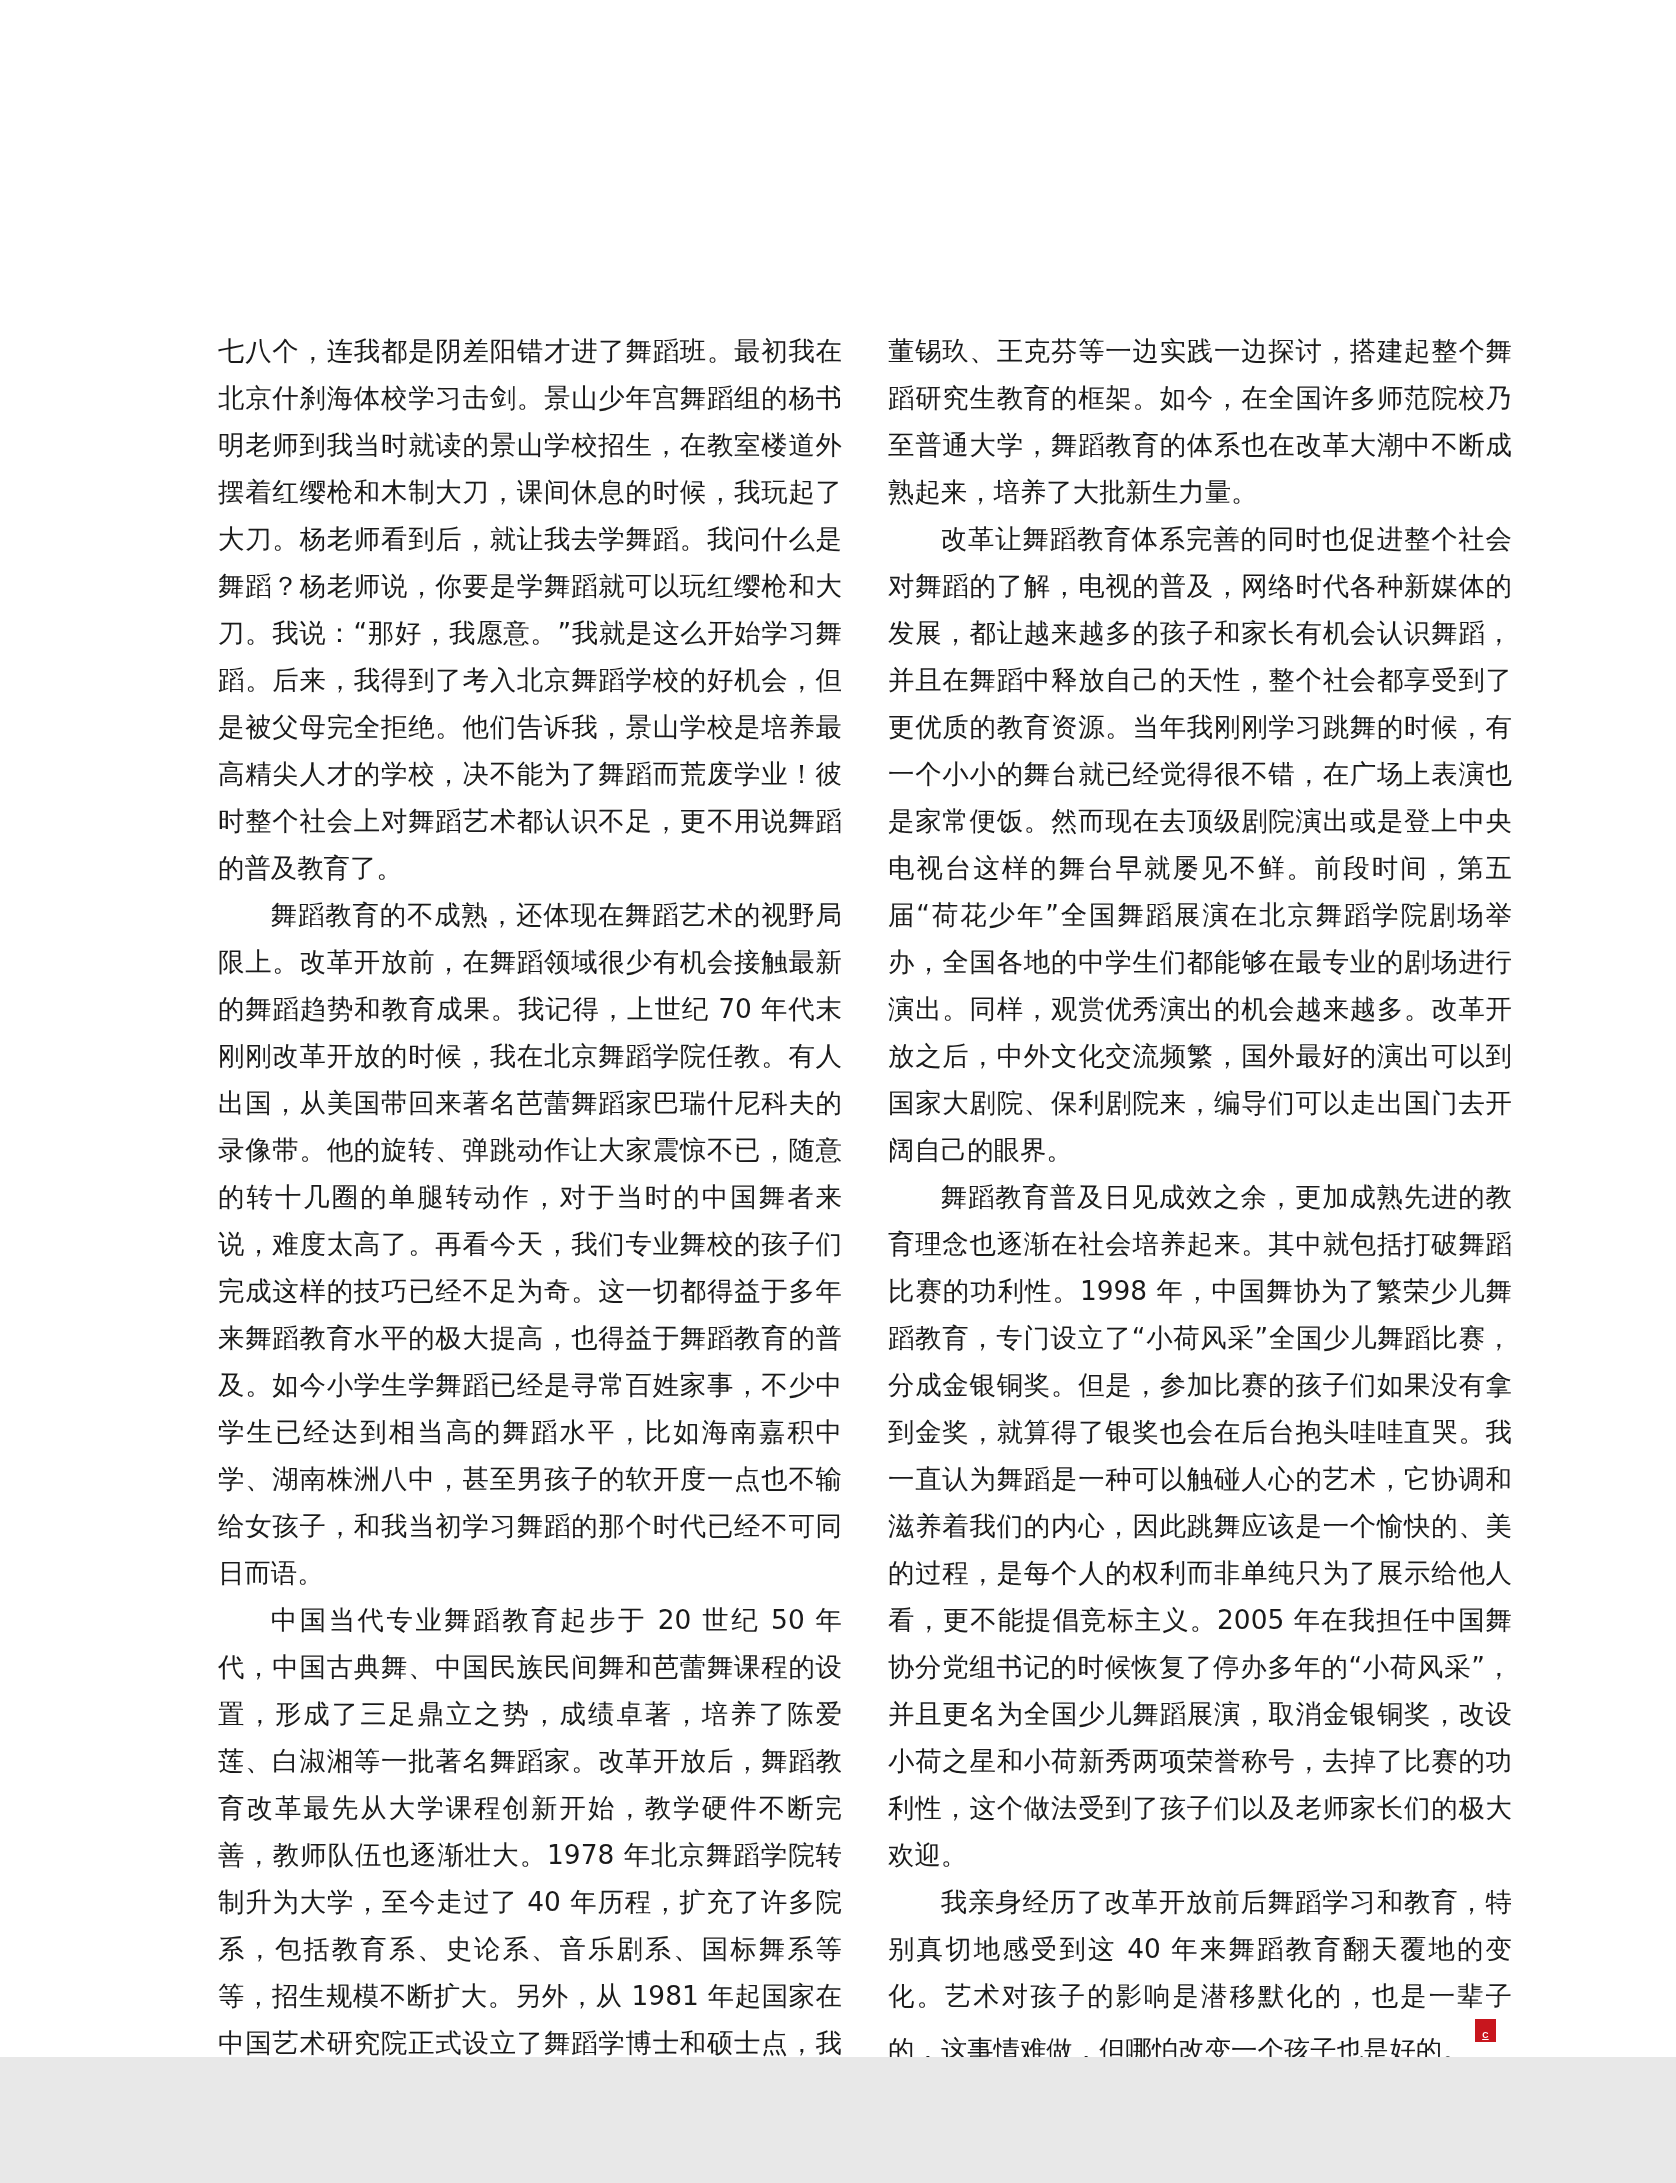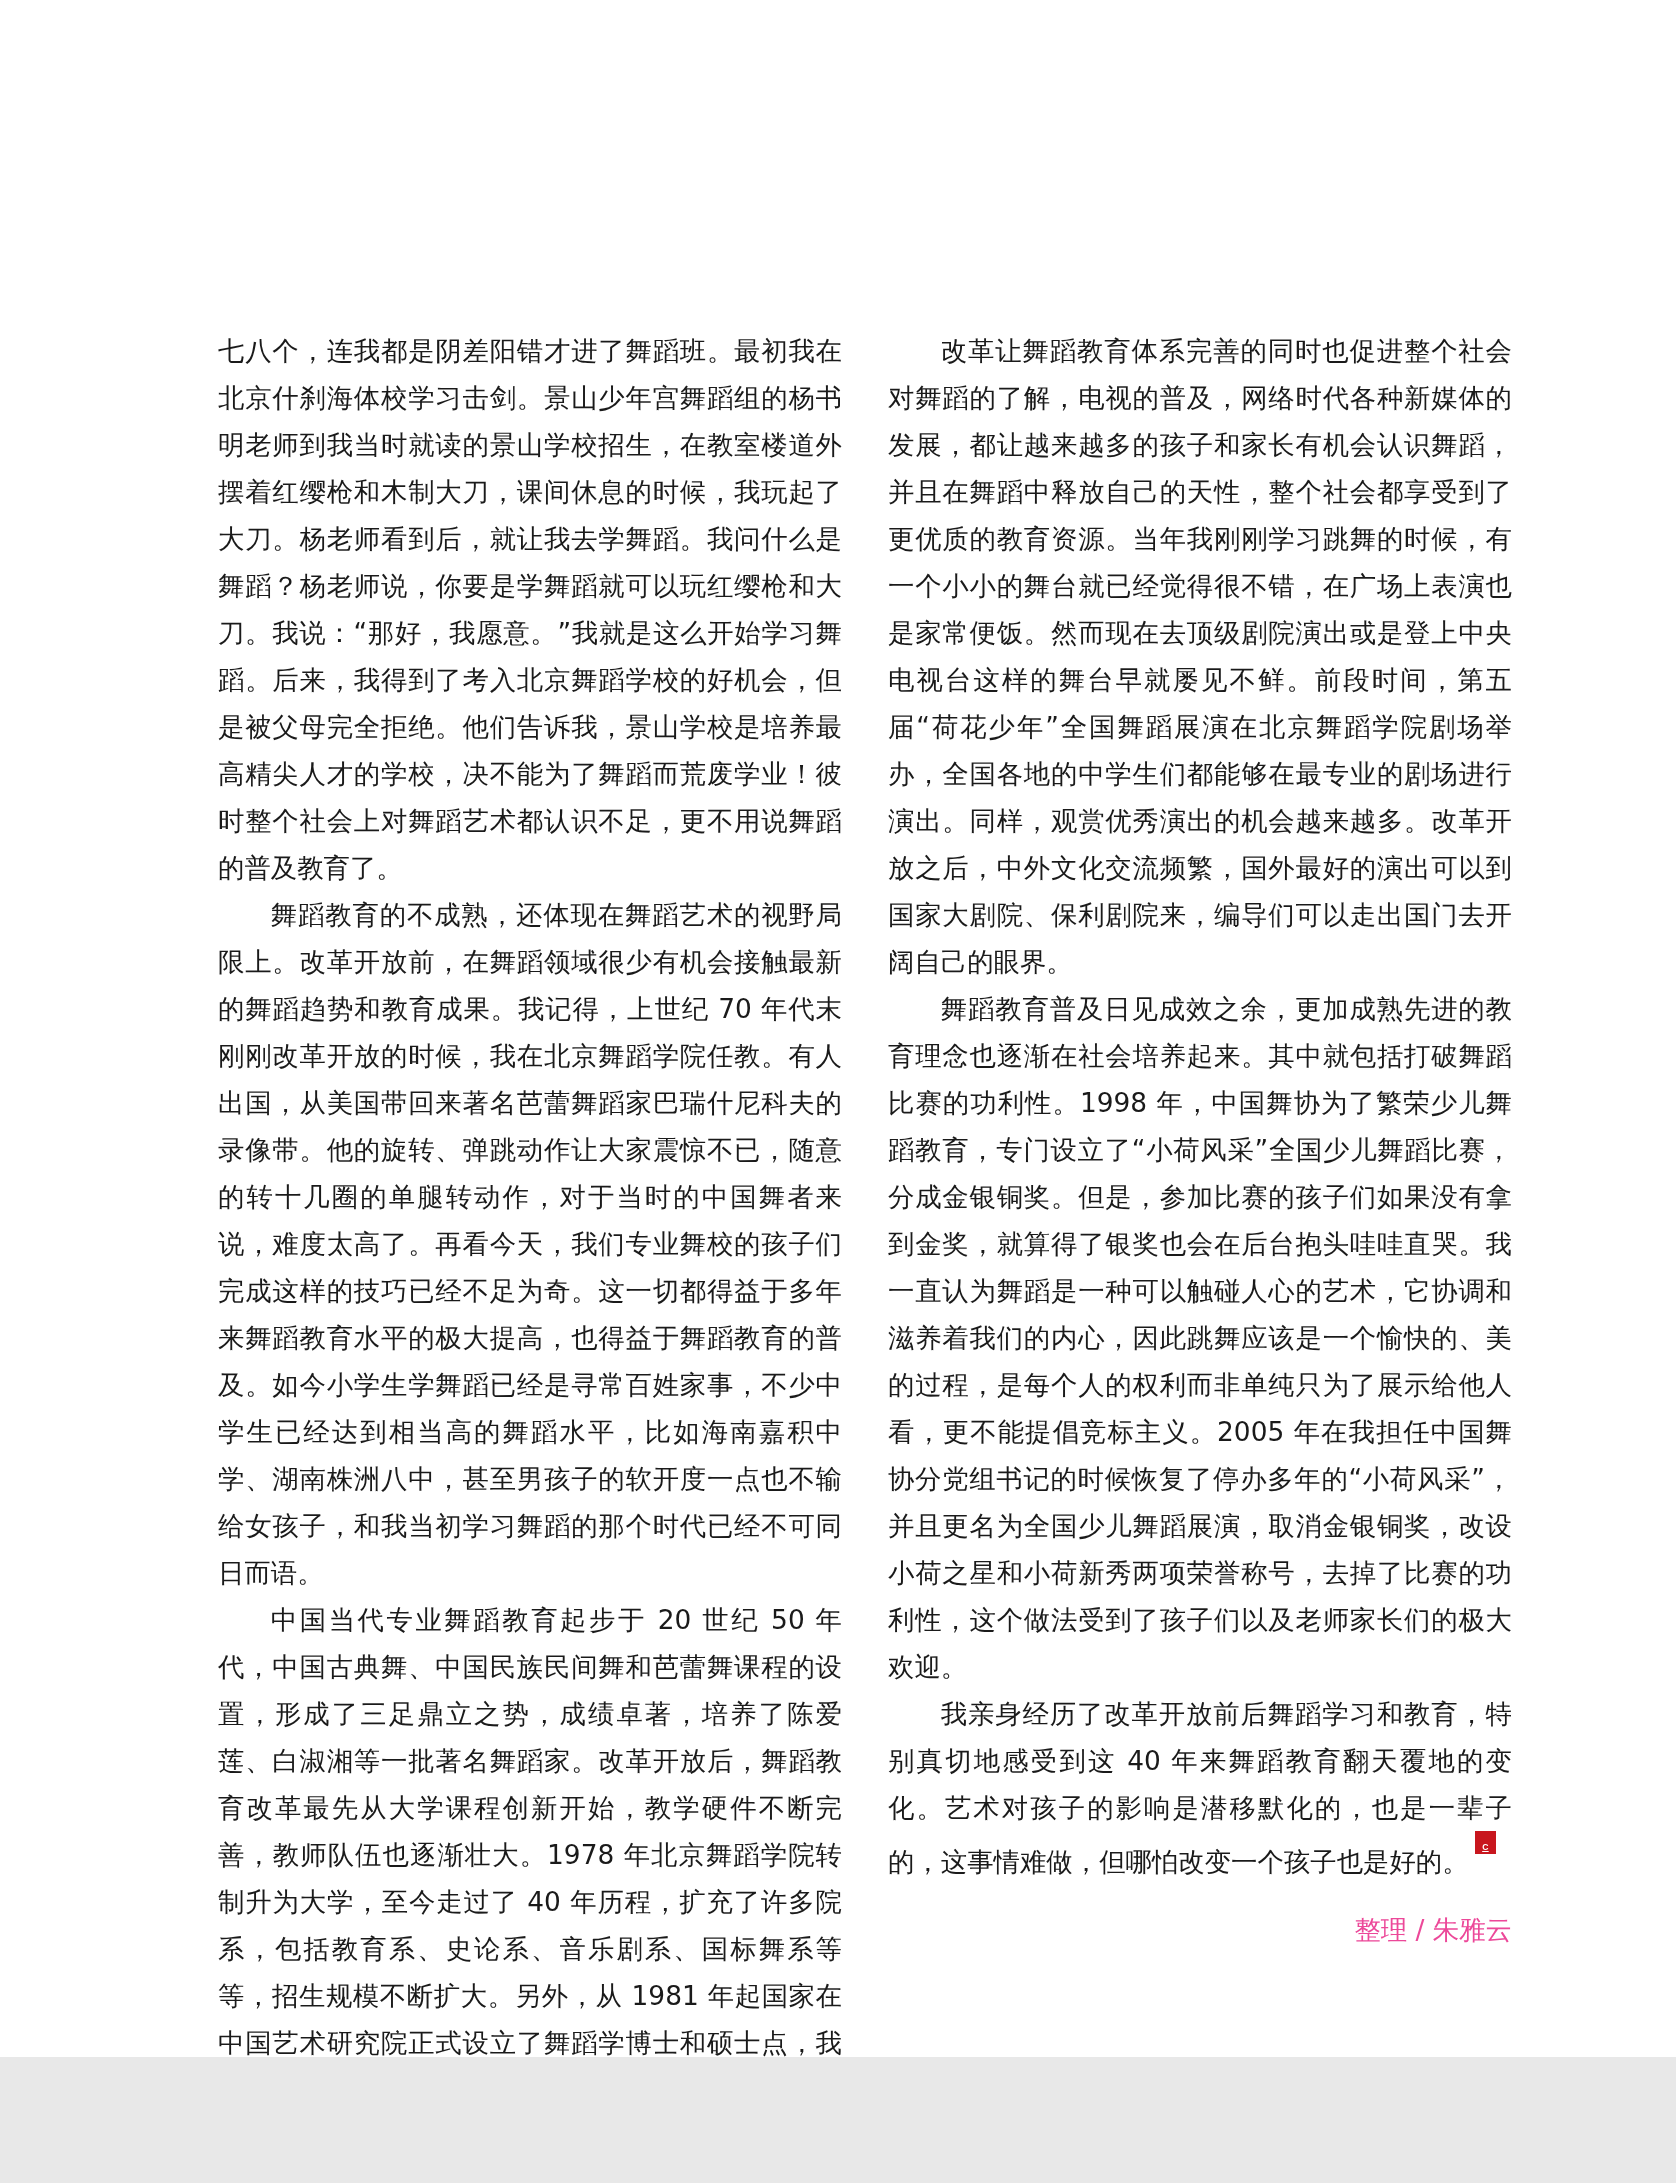--- a/index.html
+++ b/index.html
@@ -71,20 +71,21 @@
 <div class="page">
   <div class="columns">
 
     <div class="col">
       <p class="cont">七八个，连我都是阴差阳错才进了舞蹈班。最初我在北京什刹海体校学习击剑。景山少年宫舞蹈组的杨书明老师到我当时就读的景山学校招生，在教室楼道外摆着红缨枪和木制大刀，课间休息的时候，我玩起了大刀。杨老师看到后，就让我去学舞蹈。我问什么是舞蹈？杨老师说，你要是学舞蹈就可以玩红缨枪和大刀。我说：“那好，我愿意。”我就是这么开始学习舞蹈。后来，我得到了考入北京舞蹈学校的好机会，但是被父母完全拒绝。他们告诉我，景山学校是培养最高精尖人才的学校，决不能为了舞蹈而荒废学业！彼时整个社会上对舞蹈艺术都认识不足，更不用说舞蹈的普及教育了。</p>
       <p>舞蹈教育的不成熟，还体现在舞蹈艺术的视野局限上。改革开放前，在舞蹈领域很少有机会接触最新的舞蹈趋势和教育成果。我记得，上世纪 70 年代末刚刚改革开放的时候，我在北京舞蹈学院任教。有人出国，从美国带回来著名芭蕾舞蹈家巴瑞什尼科夫的录像带。他的旋转、弹跳动作让大家震惊不已，随意的转十几圈的单腿转动作，对于当时的中国舞者来说，难度太高了。再看今天，我们专业舞校的孩子们完成这样的技巧已经不足为奇。这一切都得益于多年来舞蹈教育水平的极大提高，也得益于舞蹈教育的普及。如今小学生学舞蹈已经是寻常百姓家事，不少中学生已经达到相当高的舞蹈水平，比如海南嘉积中学、湖南株洲八中，甚至男孩子的软开度一点也不输给女孩子，和我当初学习舞蹈的那个时代已经不可同日而语。</p>
       <p>中国当代专业舞蹈教育起步于 20 世纪 50 年代，中国古典舞、中国民族民间舞和芭蕾舞课程的设置，形成了三足鼎立之势，成绩卓著，培养了陈爱莲、白淑湘等一批著名舞蹈家。改革开放后，舞蹈教育改革最先从大学课程创新开始，教学硬件不断完善，教师队伍也逐渐壮大。1978 年北京舞蹈学院转制升为大学，至今走过了 40 年历程，扩充了许多院系，包括教育系、史论系、音乐剧系、国标舞系等等，招生规模不断扩大。另外，从 1981 年起国家在中国艺术研究院正式设立了舞蹈学博士和硕士点，我也正是赶上了历史机遇，攻读了硕士和博士学位。中国艺术研究院的一大批老师，比如吴晓邦、</p>
     </div>
 
     <div class="col">
+      <p class="cont">董锡玖、王克芬等一边实践一边探讨，搭建起整个舞蹈研究生教育的框架。如今，在全国许多师范院校乃至普通大学，舞蹈教育的体系也在改革大潮中不断成熟起来，培养了大批新生力量。</p>
       <p>改革让舞蹈教育体系完善的同时也促进整个社会对舞蹈的了解，电视的普及，网络时代各种新媒体的发展，都让越来越多的孩子和家长有机会认识舞蹈，并且在舞蹈中释放自己的天性，整个社会都享受到了更优质的教育资源。当年我刚刚学习跳舞的时候，有一个小小的舞台就已经觉得很不错，在广场上表演也是家常便饭。然而现在去顶级剧院演出或是登上中央电视台这样的舞台早就屡见不鲜。前段时间，第五届“荷花少年”全国舞蹈展演在北京舞蹈学院剧场举办，全国各地的中学生们都能够在最专业的剧场进行演出。同样，观赏优秀演出的机会越来越多。改革开放之后，中外文化交流频繁，国外最好的演出可以到国家大剧院、保利剧院来，编导们可以走出国门去开阔自己的眼界。</p>
       <p>舞蹈教育普及日见成效之余，更加成熟先进的教育理念也逐渐在社会培养起来。其中就包括打破舞蹈比赛的功利性。1998 年，中国舞协为了繁荣少儿舞蹈教育，专门设立了“小荷风采”全国少儿舞蹈比赛，分成金银铜奖。但是，参加比赛的孩子们如果没有拿到金奖，就算得了银奖也会在后台抱头哇哇直哭。我一直认为舞蹈是一种可以触碰人心的艺术，它协调和滋养着我们的内心，因此跳舞应该是一个愉快的、美的过程，是每个人的权利而非单纯只为了展示给他人看，更不能提倡竞标主义。2005 年在我担任中国舞协分党组书记的时候恢复了停办多年的“小荷风采”，并且更名为全国少儿舞蹈展演，取消金银铜奖，改设小荷之星和小荷新秀两项荣誉称号，去掉了比赛的功利性，这个做法受到了孩子们以及老师家长们的极大欢迎。</p>
       <p><span>我亲身经历了改革开放前后舞蹈学习和教育，特别真切地感受到这 40 年来舞蹈教育翻天覆地的变化。艺术对孩子的影响是潜移默化的，也是一辈子的，这事情难做，但哪怕改变一个孩子也是好的。</span><span class="seal"><span class="seal-top">NC</span><span class="seal-bottom">PA</span></span></p>
       <div class="byline">整理 / 朱雅云</div>
     </div>
 
   </div>
 
   <div class="footer">
     <span>NCPA</span><span class="pnum">23</span>

